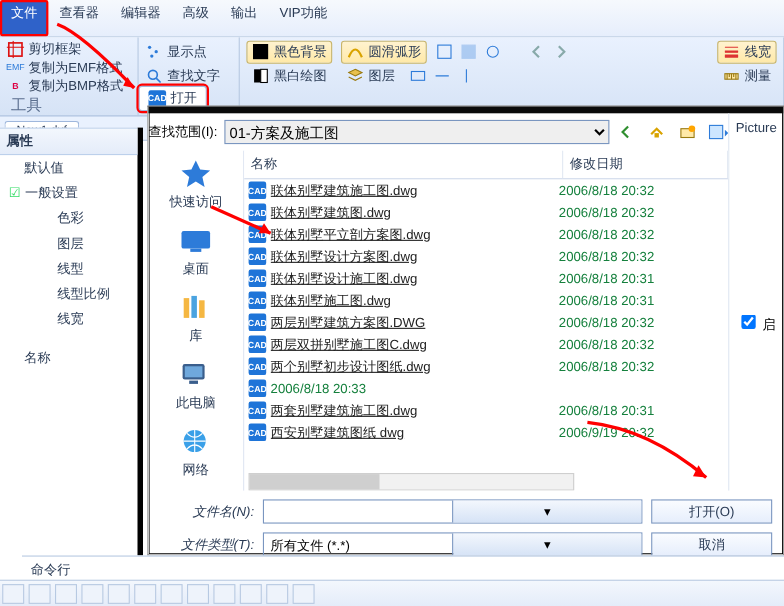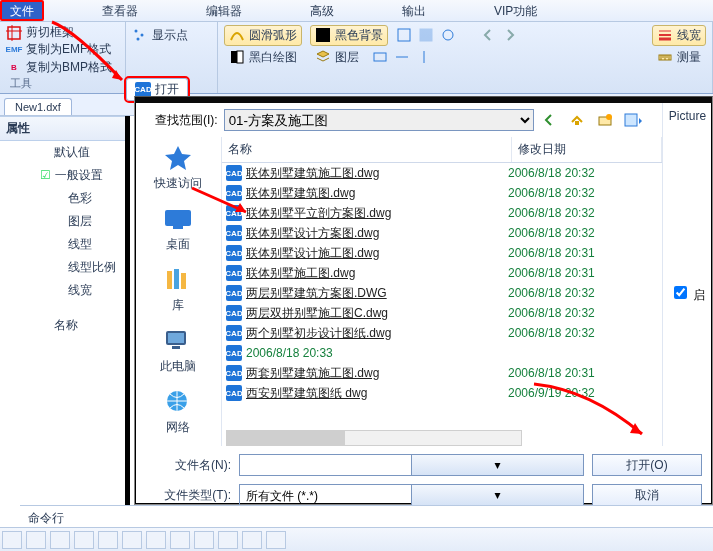--- a/index.html
+++ b/index.html
@@ -1,19 +1,19 @@
 <!DOCTYPE html>
 <html><head>
 <meta charset="utf-8">
 <style>
   * { box-sizing: border-box; font-family: "Microsoft YaHei", "SimSun", sans-serif; }
   html, body { margin: 0; padding: 0; width: 713px; height: 551px; overflow: hidden; background: #fff; font-size: 12px; }
 
   
-  .menubar { display: flex; height: 22px; background: linear-gradient(#f6f9fd,#e6eefc); border-bottom: 1px solid #b7c9e2; gap: 48px; }
+  .menubar { display: flex; height: 34px; background: linear-gradient(#f6f9fd,#e6eefc); border-bottom: 1px solid #b7c9e2; }
   .menubar .mitem { padding: 3px 10px 0; color: #2a3b55; cursor: pointer; }
   .menubar .mitem.active { background: #2f62c9; color: #fff; border: 2px solid #ff0000; border-radius: 2px; padding: 1px 8px 0; }
 
   
   .ribbon { display: flex; height: 72px; background: linear-gradient(#e9f1fe,#d6e3f6); border-bottom: 1px solid #8aa7d2; }
   .ribbon .vgroup { display: flex; flex-direction: column; justify-content: flex-start; padding: 2px 6px; border-right: 1px solid #b7c9e2; }
   .ribbon .hrow { display: flex; align-items: center; gap: 4px; height: 22px; }
   .ribbon .label { color: #2a3b55; white-space: nowrap; }
   .ribbon .btn { display: flex; align-items: center; gap: 4px; padding: 1px 4px; border: 1px solid #c9b56a; border-radius: 3px; background: linear-gradient(#fff3cf,#ffe9a8); color: #2a3b55; cursor: pointer; }
   .ribbon .btn.norm { border-color: transparent; background: transparent; }
@@ -31,33 +31,33 @@
   .ribbon .righticons { display:flex; gap:6px; align-items:center; }
   .mini { width:16px;height:16px; display:inline-block; }
 
   
   .tabsbar { height: 22px; background: #e9f1fe; border-bottom: 1px solid #b7c9e2; display: flex; align-items: flex-end; padding-left: 4px;}
   .tab { border: 1px solid #9fb7dc; border-bottom: none; background: #fff; padding: 2px 10px; font-size: 11px; color: #2a3b55; border-radius: 3px 3px 0 0; }
 
   
   .left-panel { position: absolute; left: 0; top: 116px; width: 130px; bottom: 46px; border-right: 5px solid #000000; background: #fff; }
   .panel-title { background: linear-gradient(#f3f7fd,#e4ecf9); border-top: 1px solid #bcd0eb; border-bottom: 1px solid #bcd0eb; padding: 3px 6px; color: #2a3b55; font-weight: 600; }
-  .panel-row { padding: 3px 6px 3px 22px; color: #2a3b55; margin-left: 32px; }
+  .panel-row { padding: 3px 6px 3px 22px; color: #2a3b55; }
   .panel-row.check::before {
     content: "☑"; position: relative; left: -14px; margin-right: -10px; color: #3d6; }
-  .panel-row.ind { padding-left: 36px; }
+  .panel-row.ind { padding-left: 52px; }
 
   
   .dialog {
     position: absolute; left: 134px; top: 96px; right: 0; bottom: 46px;
     background: #fff; border: 1px solid #888; border-top: 1px solid #555; box-shadow: 0 0 0 1px #000 inset; 
   }
   .dlg-hdr { height: 6px; background: #0a0a0a; }
   .dlg-body { display: grid; grid-template-columns: 86px 1fr 50px; height: calc(100% - 6px); }
-  .dlg-range { grid-column: 1 / 3; display: flex; align-items: center; gap: 6px; padding: 6px 20px; }
+  .dlg-range { grid-column: 1 / 3; display: flex; align-items: center; gap: 6px; padding: 6px 0; }
   .dlg-range select { flex: 1; height: 22px; border: 1px solid #7a96c0; }
   .dlg-range .icons { display: flex; gap: 10px; align-items: center; }
   .dlg-range .icons span { width:18px; height:18px; display:inline-flex; align-items:center; justify-content:center; }
 
   .dlg-places { grid-column: 1; display:flex; flex-direction:column; align-items:flex-end; gap: 4px; padding: 4px 19px; }
   .place { display:flex; flex-direction:column; align-items:center; gap:2px; width:100%; padding:2px 0 6px; color:#2a3b55; cursor:pointer; }
   .place .picon { width:34px; height:30px; display:flex; align-items:center; justify-content:center; }
 
   .dlg-list { grid-column: 2; display:flex; flex-direction:column; border-left:1px solid #dfe6f2; }
   .list-header { display:flex; border-bottom:1px solid #cfd9ea; background:#fff; }
@@ -70,21 +70,21 @@
   .frow .fname { flex:1; white-space:nowrap; overflow:hidden; text-overflow:ellipsis;text-decoration:underline; }
   .frow .fdate { width:150px; color:#15803d; }
   .rows .hscroll { position:absolute; left:4px; right:140px; bottom:0; height:16px; background:#f1f1f1; border:1px solid #cfcfcf; display:flex; }
   .rows .hscroll .thumb { width:40%; background:#cfcfcf; }
 
   .dlg-side { grid-column: 3; border-left:1px solid #dfe6f2; padding:6px 4px; display:flex; flex-direction:column; align-items:center; gap:20px; }
   .dlg-side .preview-label { color:#2a3b55; }
   .dlg-side .chk { white-space:nowrap; }
 
   .dlg-bottom { grid-column: 1 / 4; display:grid; grid-template-columns: 86px 1fr 110px; row-gap:8px; column-gap:8px; padding: 8px 10px 10px; align-items:center; }
-  .dlg-bottom label { justify-self:end; color:#2a3b55; }
+  .dlg-bottom label { justify-self:end; color:#2a3b55;font-style:italic; }
   .dlg-bottom .combo { height:22px; border:1px solid #7a96c0; display:flex; }
   .dlg-bottom .combo span { flex:1; padding:3px 6px; }
   .dlg-bottom .combo .drop { width:18px; border-left:1px solid #7a96c0; background:linear-gradient(#f3f7fd,#d6e3f6); text-align:center; }
   .dlg-bottom .dbtn { height:22px; border:1px solid #7a96c0; background:linear-gradient(#fafcff,#e6eefc); color:#2a3b55; cursor:pointer; text-align:center; line-height:20px; }
 
   
   .arrow { position:absolute; pointer-events:none; }
   .arrow svg { overflow:visible; }
 
   
@@ -110,64 +110,73 @@
         <span class="tiny-icon">
           <svg width="16" height="16">
             <rect x="2" y="2" width="12" height="12" fill="none" stroke="#d11" stroke-width="1.5"></rect>
             <path d="M0 6h16M6 0v16" stroke="#d11" stroke-width="1"></path>
           </svg>
         </span>
         <span class="label">剪切框架</span>
       </div>
     <div class="hrow">
         <span class="tiny-icon">
-          <span style="font-size:8px;color:#2d7bd9;font-weight:bold">EMF</span>
+          <span style="font-size:8px;color:#2d7bd9;font-weight:normal">EMF</span>
         </span>
         <span class="label">复制为EMF格式</span>
       </div>
     <div class="hrow">
         <span class="tiny-icon">
           <span style="font-size:8px;color:#d04;font-weight:bold">B</span>
         </span>
         <span class="label">复制为BMP格式</span>
       </div>
     <div style="flex:1"></div>
-    <div style="font-size:11px;color:#5a6e8e;padding-left:4px">工具</div>
+    <div style="font-size:14px;color:#5a6e8e;padding-left:4px">工具</div>
   </div>
 
   <div class="vgroup" style="width:92px">
     <div class="hrow">
         <span class="tiny-icon">
           <svg width="16" height="16">
             <circle cx="4" cy="4" r="1.5" fill="#2d7bd9"></circle>
             <circle cx="10" cy="8" r="1.5" fill="#2d7bd9"></circle>
             <circle cx="6" cy="12" r="1.5" fill="#2d7bd9"></circle>
           </svg>
         </span>
         <span class="label">显示点</span>
       </div>
+    <div class="hrow">
+        <span class="tiny-icon">
+          <svg width="16" height="16">
+            <circle cx="7" cy="7" r="4" fill="none" stroke="#2d7bd9" stroke-width="1.5"></circle>
+            <path d="M10 10l4 4" stroke="#2d7bd9" stroke-width="1.5"></path>
+          </svg>
+        </span>
+        <span class="label">查找文字</span>
+      </div>
   </div>
 
   <div class="vgroup" style="flex:1">
     <div class="hrow" style="gap:8px">
       <span class="btn">
           <span class="tiny-icon">
             <svg width="14" height="14">
+              <rect width="14" height="14" fill="#000"></rect>
+            </svg>
+          </span>
+          <span>黑色背景</span>
+        </span>
+      <span class="btn">
+          <span class="tiny-icon">
+            <svg width="14" height="14">
               <path d="M1 12 Q7 -2 13 12" fill="none" stroke="#d9a300" stroke-width="2"></path>
             </svg>
           </span>
           <span>圆滑弧形</span>
-        </span>
-      <span class="btn">
-          <span class="tiny-icon">
-            <svg width="14" height="14">
-              <rect width="14" height="14" fill="#000"></rect>
-            </svg>
-          </span>
-          <span>黑色背景</span>
         </span>
       <span class="righticons">
         <span class="mini"><svg width="16" height="16">
               <rect x="2" y="2" width="12" height="12" fill="none" stroke="#2d7bd9"></rect>
             </svg></span>
         <span class="mini"><svg width="16" height="16">
               <rect x="2" y="2" width="12" height="12" fill="#2d7bd9" opacity=".3" stroke="#2d7bd9"></rect>
             </svg></span>
         <span class="mini"><svg width="16" height="16">
               <circle cx="8" cy="8" r="5" fill="none" stroke="#2d7bd9"></circle>

